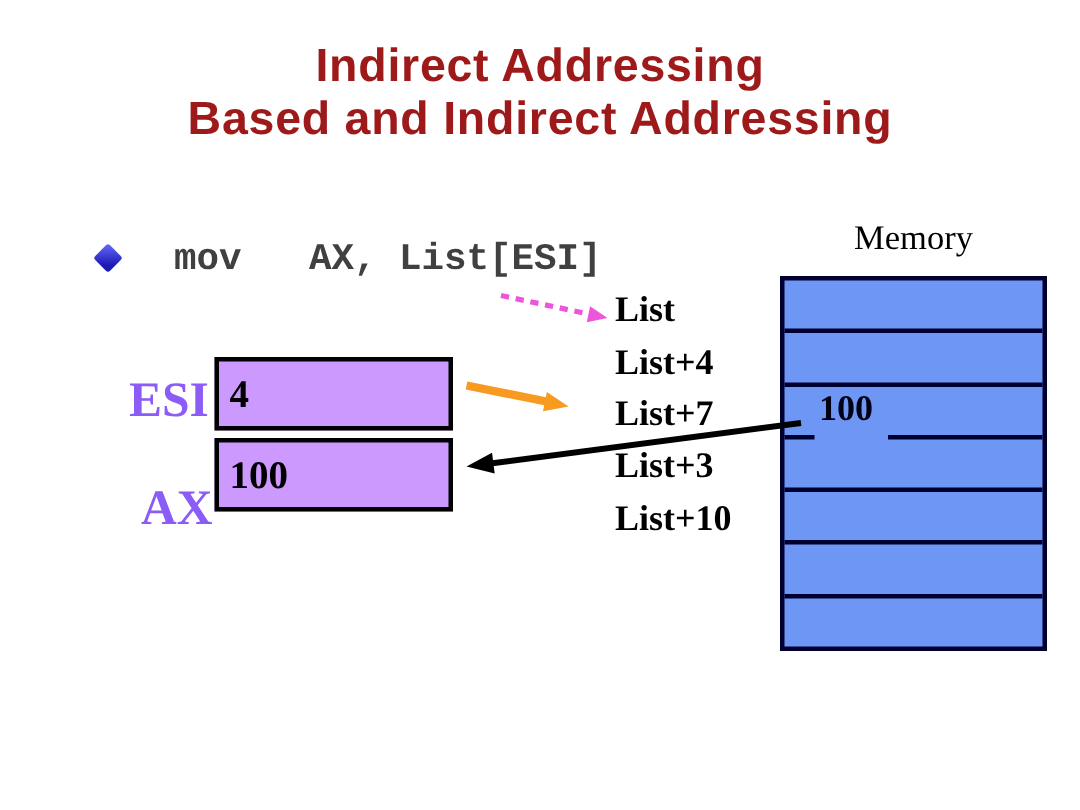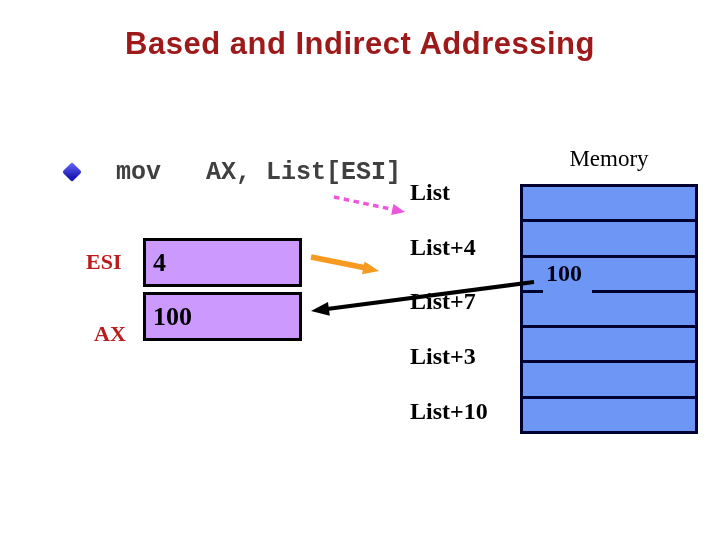--- a/index.html
+++ b/index.html
@@ -25,38 +25,38 @@
     font-size:25px;color:#404040;
   }
   
   .memory-heading{
     position:absolute;left:520px;top:146px;width:178px;text-align:center;
     font-family:"Liberation Serif",serif;font-weight:normal;font-size:23px;color:#000;
   }
   
   .reg-label{
     position:absolute;font-family:"Liberation Serif",serif;
-    font-weight:bold;font-size:22px;color:#b91c1c;
+    font-weight:bold;font-size:33px;color:#8b5cf6;
   }
   .reg-label.esi{left:86px;top:249px;}
   .reg-label.ax{left:94px;top:301px;margin-top:20px;}
   .reg-box{
     position:absolute;left:143px;width:159px;height:49px;
     background:#CC99FF;border:3px solid #000;box-sizing:border-box;
     display:flex;align-items:center;
   }
   .reg-box.esi{top:238px;}
   .reg-box.ax{top:292px;}
   .reg-value{
     font-family:"Liberation Serif",serif;font-weight:bold;font-size:26px;
     color:#000;padding-left:7px;
   }
   
   .addr-labels{
-    position:absolute;left:410px;top:175px;display:flex;flex-direction:column;gap:20px;
+    position:absolute;left:410px;top:190px;display:flex;flex-direction:column;
   }
   .addr-label{
     height:34.7px;line-height:34.7px;
     font-family:"Liberation Serif",serif;font-weight:bold;font-size:24px;color:#000;
   }
   
   .mem-table{
     position:absolute;left:520px;top:184px;width:178px;height:250px;
     border:3px solid #000030;background:#6E96F5;box-sizing:border-box;
     display:flex;flex-direction:column;
@@ -79,20 +79,21 @@
   }
   
   .arrow-layer{position:absolute;left:0;top:0;width:720px;height:540px;pointer-events:none;}
 </style>
 </head>
 <body>
 
 <div class="slide">
 
   <div class="title">
+    <div>Indirect Addressing</div>
     <div>Based and Indirect Addressing</div>
   </div>
 
   <span class="bullet-diamond"></span>
   <div class="instruction">mov   AX, List[ESI]</div>
 
   <div class="memory-heading">Memory</div>
 
   <div class="reg-label esi">ESI</div>
   <div class="reg-box esi">

